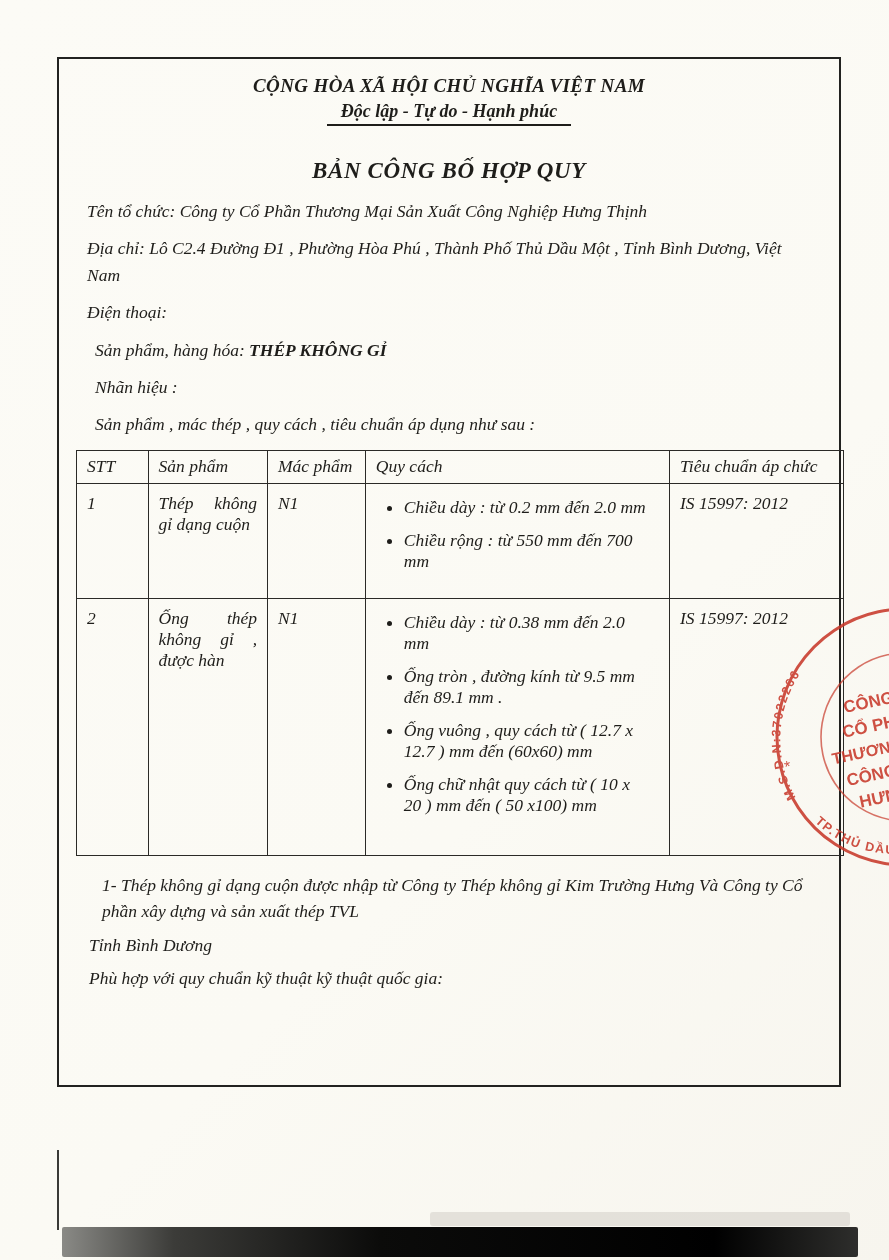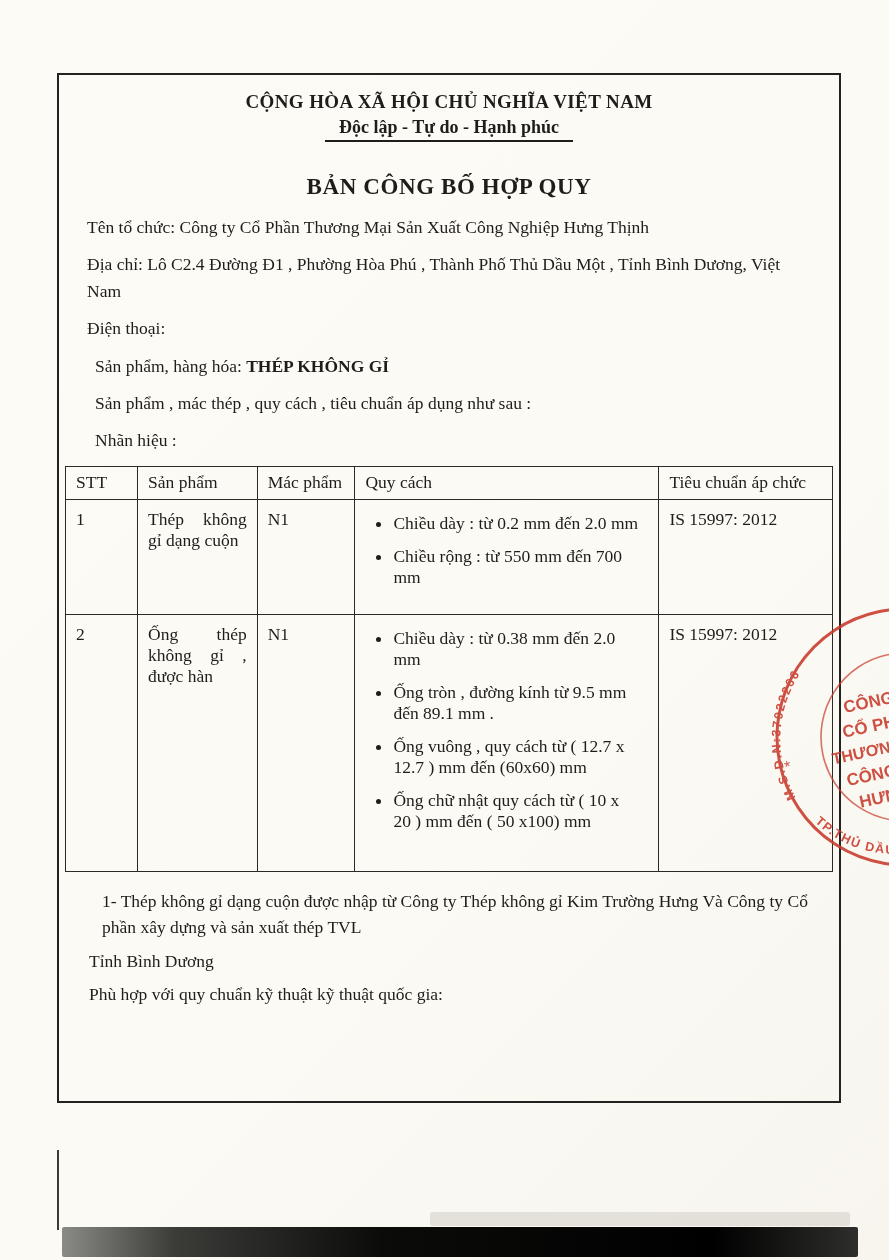--- a/index.html
+++ b/index.html
@@ -11,26 +11,27 @@
   }
   #page {
     position: relative;
     width: 889px; height: 1260px;
     overflow: hidden;
     background: linear-gradient(135deg, #fcfbf6 0%, #fbfaf4 60%, #f7f5ee 100%);
   }
   
   .frame {
     position: absolute;
-    left: 57px; top: 73px;
+    left: 57px; top: 57px;
     width: 784px; height: 1030px;
     border: 2px solid #222220;
     padding: 0 6px;
     box-sizing: border-box;
     background: transparent;
+    font-style: italic;
   }
   .frame-tail {
     position: absolute;
     left: 57px; top: 1150px;
     width: 2px; height: 80px;
     background: #3a3a37;
   }
   
   .nat-line1 {
     margin-top: 16px;
@@ -69,20 +70,21 @@
   }
   .para.first { margin-top: 14px; }
   .para.indent { padding-left: 30px; }
   .bold { font-weight: bold; text-align: center; }
   
   table.spec {
     width: 100%;
     border-collapse: collapse;
     margin-top: 12px;
     font-size: 17.5px;
+    margin-left: 11px;
   }
   table.spec th, table.spec td {
     border: 1.5px solid #2b2a27;
     font-weight: normal;
     text-align: left;
     vertical-align: top;
     padding: 9px 10px;
   }
   table.spec th { height: 24px; vertical-align: middle; padding-top: 4px; padding-bottom: 4px; }
   th.c-stt, td.c-stt { width: 56px; text-align: center; padding-left: 4px; padding-right: 4px; }
@@ -143,22 +145,22 @@
     <div class="nat-line2-wrap">
       <span class="nat-line2">Độc lập - Tự do - Hạnh phúc</span>
     </div>
 
     <div class="doc-title">BẢN CÔNG BỐ HỢP QUY</div>
 
     <div class="para first">Tên tổ chức: Công ty Cổ Phần Thương Mại Sản Xuất Công Nghiệp Hưng Thịnh</div>
     <div class="para">Địa chỉ: Lô C2.4 Đường Đ1 , Phường Hòa Phú , Thành Phố Thủ Dầu Một , Tỉnh Bình Dương, Việt Nam</div>
     <div class="para">Điện thoại:</div>
     <div class="para indent"><span>Sản phẩm, hàng hóa: </span><span class="bold">THÉP KHÔNG GỈ</span></div>
+    <div class="para indent">Nhãn hiệu :</div>
     <div class="para indent">Sản phẩm , mác thép , quy cách , tiêu chuẩn áp dụng như sau :</div>
-    <div class="para indent">Nhãn hiệu :</div>
 
     <table class="spec">
       <thead>
         <tr>
           <th class="c-stt">STT</th>
           <th class="c-sp">Sản phẩm</th>
           <th class="c-mt">Mác phẩm</th>
           <th class="c-qc">Quy cách</th>
           <th class="c-tc">Tiêu chuẩn áp chức</th>
         </tr>

